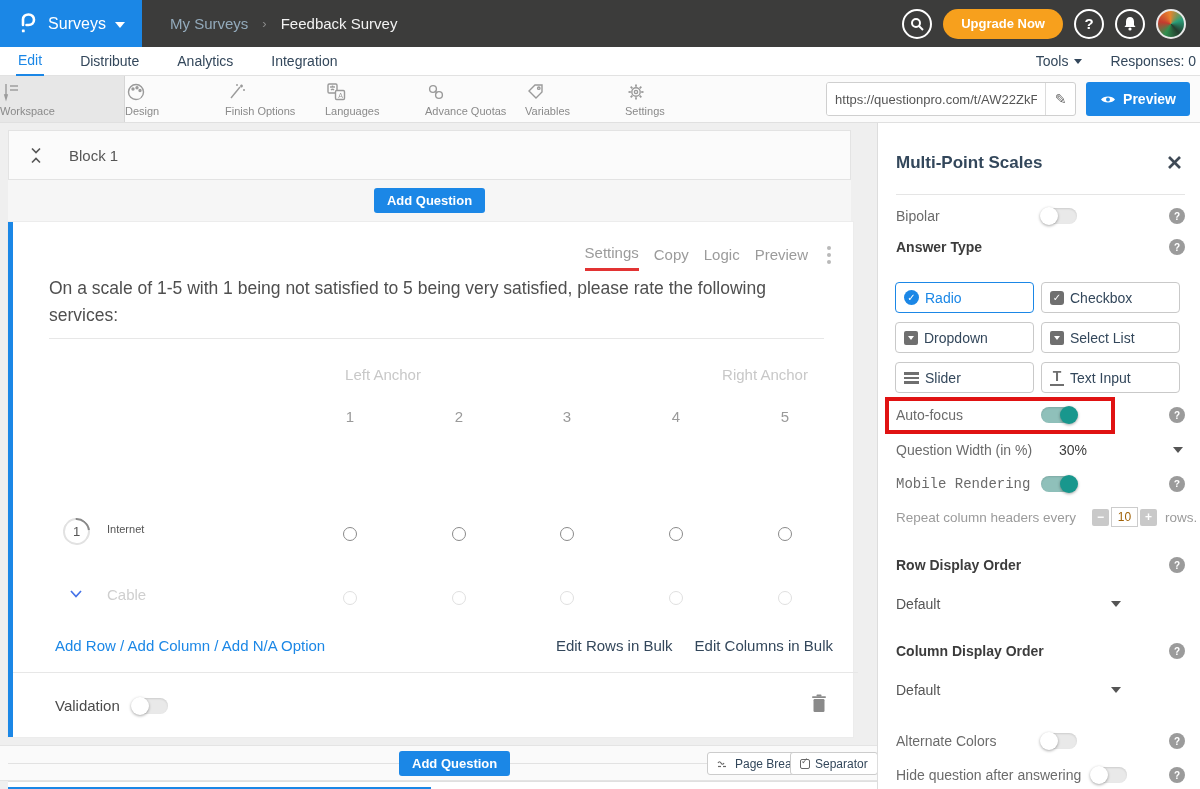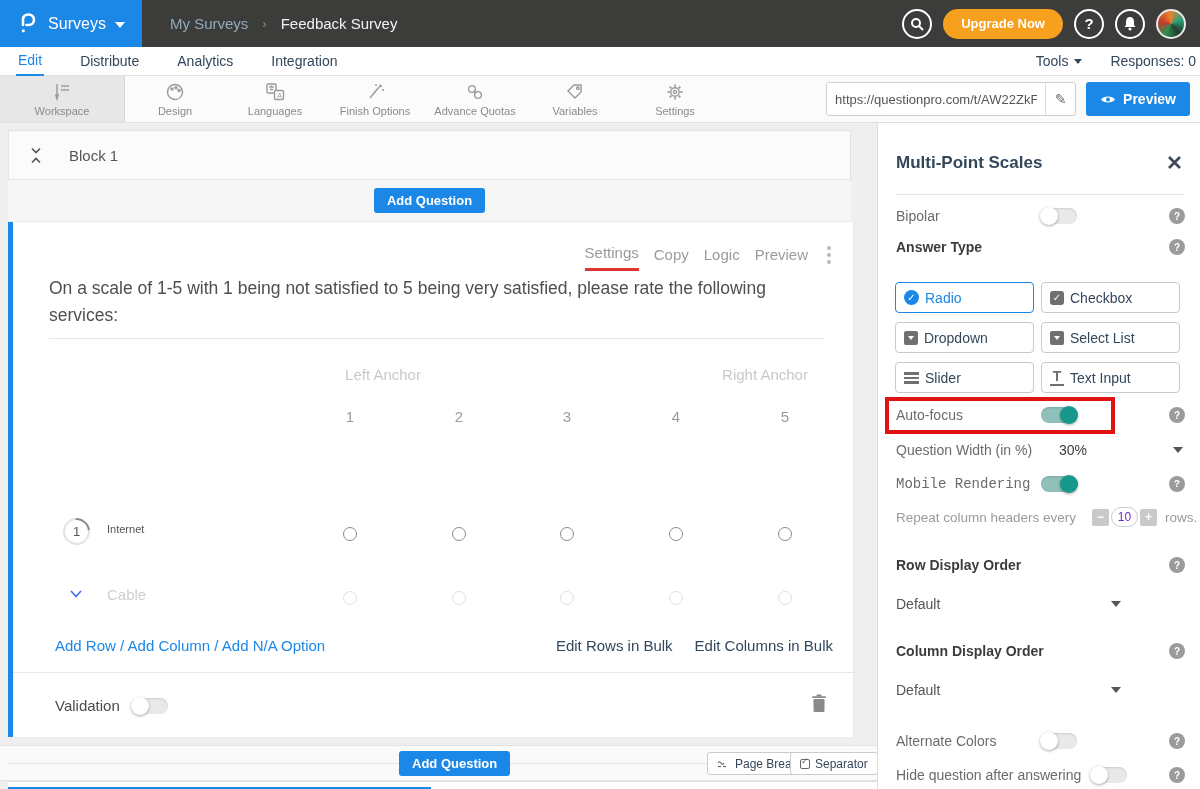--- a/index.html
+++ b/index.html
@@ -24,21 +24,21 @@
   .navbar { position:absolute; left:0; top:47px; width:1200px; height:29px; background:#fff; border-bottom:1px solid #e2e2e2; display:flex; align-items:center; font-size:14px; }
   .nav-tab { margin-left:16px; padding:5px 2px 6px; color:#33475b; cursor:pointer; }
   .nav-tab:not(:first-child){ margin-left:34px; }
   .nav-tab.active { color:#1b87e6; border-bottom:2px solid #1b87e6; }
   .nav-right { margin-left:auto; display:flex; align-items:center; gap:28px; padding-right:4px; color:#33475b; }
   .tools { display:flex; align-items:center; gap:6px; cursor:pointer; }
   .caret-dn { width:0; height:0; border-left:4px solid transparent; border-right:4px solid transparent; border-top:5px solid #33475b; }
 
   
   .toolbar { position:absolute; left:0; top:76px; width:1200px; height:47px; background:#fbfbfb; border-bottom:1px solid #e0e0e0; display:flex; align-items:stretch; }
-  .tool-item { width:100px; display:flex; flex-direction:column; align-items:center; justify-content:center; gap:3px; cursor:pointer; color:#8a8a8a; font-size:11px; }
+  .tool-item { width:100px; display:flex; flex-direction:column; align-items:flex-start; justify-content:center; gap:3px; cursor:pointer; color:#8a8a8a; font-size:11px; }
   .tool-item.active { width:125px; background:#e7e7e7; border-right:1px solid #d6d6d6; }
   .tool-item svg { stroke:#9a9a9a; fill:none; stroke-width:1.4; }
   .url-wrap { margin-left:auto; display:flex; align-items:center; gap:10px; padding-right:10px; }
   .url-box { display:flex; align-items:center; height:34px; background:#fff; border:1px solid #cfcfcf; border-radius:3px; overflow:hidden; }
   .url-input { border:none; outline:none; height:32px; width:218px; padding:0 8px; font-size:13px; color:#555; font-family:inherit; }
   .url-edit { width:30px; height:32px; border-left:1px solid #dcdcdc; display:flex; align-items:center; justify-content:center; color:#666; cursor:pointer; font-size:14px; }
   .preview-btn { height:34px; padding:0 14px; background:#1b87e6; color:#fff; border:none; border-radius:3px; font-size:14px; font-weight:bold; display:flex; align-items:center; gap:7px; cursor:pointer; font-family:inherit; }
 
   
   .main { position:absolute; left:0; top:123px; width:877px; height:666px; }
@@ -107,21 +107,21 @@
   .ic-radio { width:15px; height:15px; border-radius:50%; background:#1b87e6; color:#fff; font-size:10px; display:flex; align-items:center; justify-content:center; flex:none; }
   .ic-check { width:14px; height:14px; border-radius:3px; background:#6f6f6f; color:#fff; font-size:10px; display:flex; align-items:center; justify-content:center; flex:none; }
   .ic-drop { width:14px; height:14px; border-radius:2px; background:#6f6f6f; display:flex; align-items:center; justify-content:center; flex:none; }
   .ic-drop::after { content:""; width:0; height:0; border-left:3.5px solid transparent; border-right:3.5px solid transparent; border-top:4.5px solid #fff; }
   .ic-slider { width:15px; height:12px; flex:none; background:linear-gradient(#6f6f6f 0 2.5px,transparent 2.5px 4.5px,#6f6f6f 4.5px 7px,transparent 7px 9px,#6f6f6f 9px 11.5px,transparent 11.5px); }
   .ic-text { width:14px; font-weight:bold; color:#6f6f6f; font-size:14px; border-bottom:2px solid #6f6f6f; text-align:center; line-height:1; padding-bottom:1px; flex:none; }
   .hl-box { position:absolute; left:7px; top:274px; width:230px; height:37px; border:4px solid #e01212; }
   .sel-caret { width:0; height:0; border-left:5px solid transparent; border-right:5px solid transparent; border-top:6px solid #555; cursor:pointer; }
   .stepper { position:absolute; left:196px; display:flex; align-items:center; gap:2px; }
   .step-btn { width:17px; height:17px; background:#c9c9c9; border:none; border-radius:2px; color:#fff; font-weight:bold; font-size:12px; line-height:1; cursor:pointer; font-family:inherit; }
-  .step-input { width:27px; height:20px; border:1px solid #ccc; border-radius:10px; text-align:center; font-size:12px; color:#6d28d9; font-family:inherit; outline:none; }
+  .step-input { width:27px; height:20px; border:1px solid #ccc; border-radius:0; text-align:center; font-size:12px; color:#a16207; font-family:inherit; outline:none; }
   .rows-suffix { margin-left:6px; }
   .val-select { display:flex; align-items:center; cursor:pointer; }
 </style>
 </head>
 <body>
 
 <div class="stage">
 
   <div class="topbar">
     <div class="logo-block">
@@ -187,38 +187,38 @@
         <circle cx="11" cy="10" r="7.5"></circle>
           <circle cx="8" cy="7" r="1" fill="#9a9a9a"></circle>
           <circle cx="12" cy="5.8" r="1" fill="#9a9a9a"></circle>
           <circle cx="15" cy="8.5" r="1" fill="#9a9a9a"></circle>
           <circle cx="13" cy="13.5" r="2.4" fill="#fbfbfb" stroke="#fbfbfb"></circle>
       </svg>
       <span>Design</span>
     </div>
     <div class="tool-item">
       <svg width="22" height="20" viewBox="0 0 22 20">
+        <line x1="6" y1="16" x2="15" y2="5"></line>
+          <line x1="16.5" y1="2.5" x2="16.5" y2="5.5"></line>
+          <line x1="15" y1="4" x2="18" y2="4"></line>
+          <line x1="12" y1="2" x2="12" y2="4"></line>
+          <line x1="18" y1="8" x2="20" y2="8"></line>
+      </svg>
+      <span>Finish Options</span>
+    </div>
+    <div class="tool-item">
+      <svg width="22" height="20" viewBox="0 0 22 20">
         <rect x="3" y="2" width="9" height="9" rx="1.2"></rect>
           <line x1="5" y1="5" x2="10" y2="5"></line>
           <line x1="7.5" y1="3.5" x2="7.5" y2="5"></line>
           <path d="M6 8 Q7.5 6.5 9 8"></path>
         <rect x="10.5" y="8.5" width="9" height="9" rx="1.2" fill="#fbfbfb"></rect>
           <text x="13.2" y="15.6" font-size="7" fill="#9a9a9a" stroke="none" font-family="Liberation Sans, sans-serif">A</text>
       </svg>
       <span>Languages</span>
-    </div>
-    <div class="tool-item">
-      <svg width="22" height="20" viewBox="0 0 22 20">
-        <line x1="6" y1="16" x2="15" y2="5"></line>
-          <line x1="16.5" y1="2.5" x2="16.5" y2="5.5"></line>
-          <line x1="15" y1="4" x2="18" y2="4"></line>
-          <line x1="12" y1="2" x2="12" y2="4"></line>
-          <line x1="18" y1="8" x2="20" y2="8"></line>
-      </svg>
-      <span>Finish Options</span>
     </div>
     <div class="tool-item">
       <svg width="22" height="20" viewBox="0 0 22 20">
         <circle cx="8" cy="7" r="3.4"></circle>
           <circle cx="14" cy="13" r="3.4"></circle>
           <line x1="9.8" y1="8.8" x2="12.2" y2="11.2"></line>
       </svg>
       <span>Advance Quotas</span>
     </div>
     <div class="tool-item">

